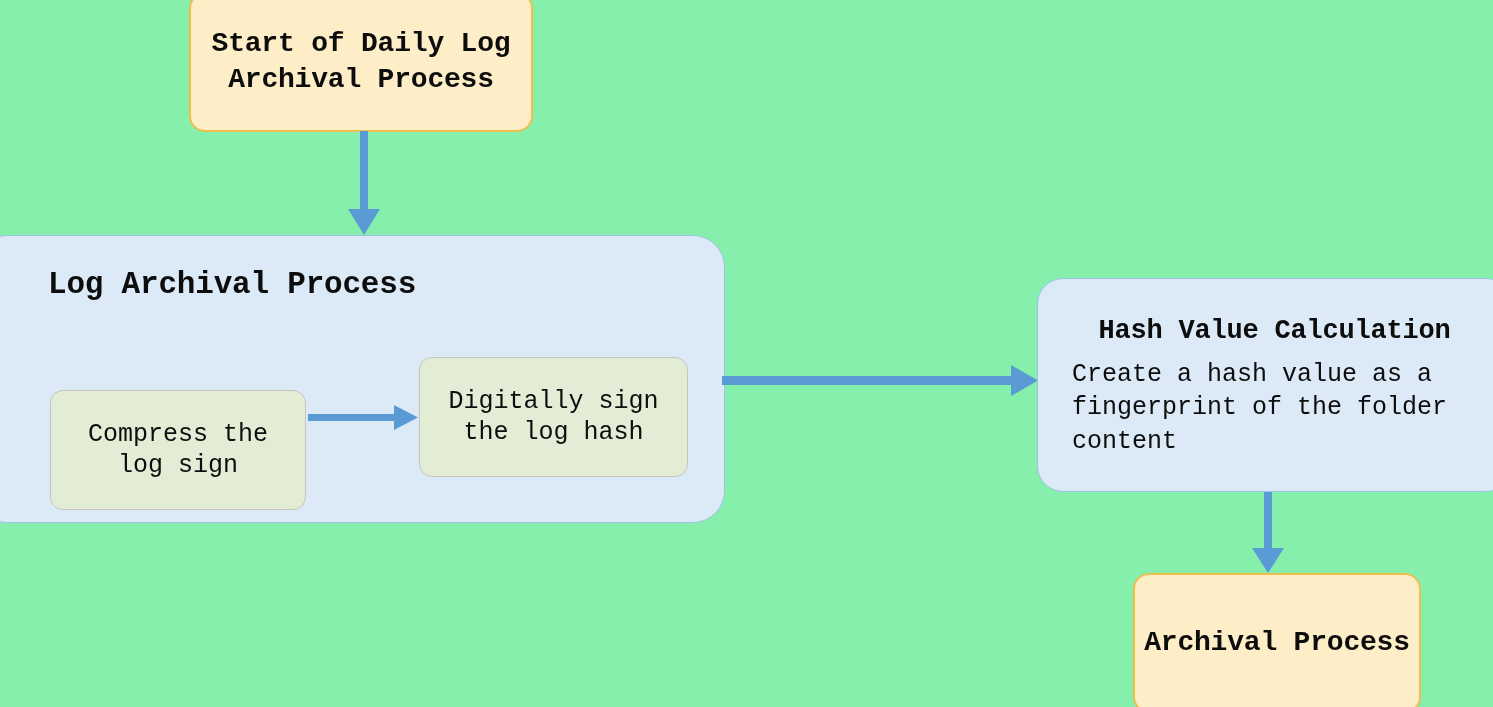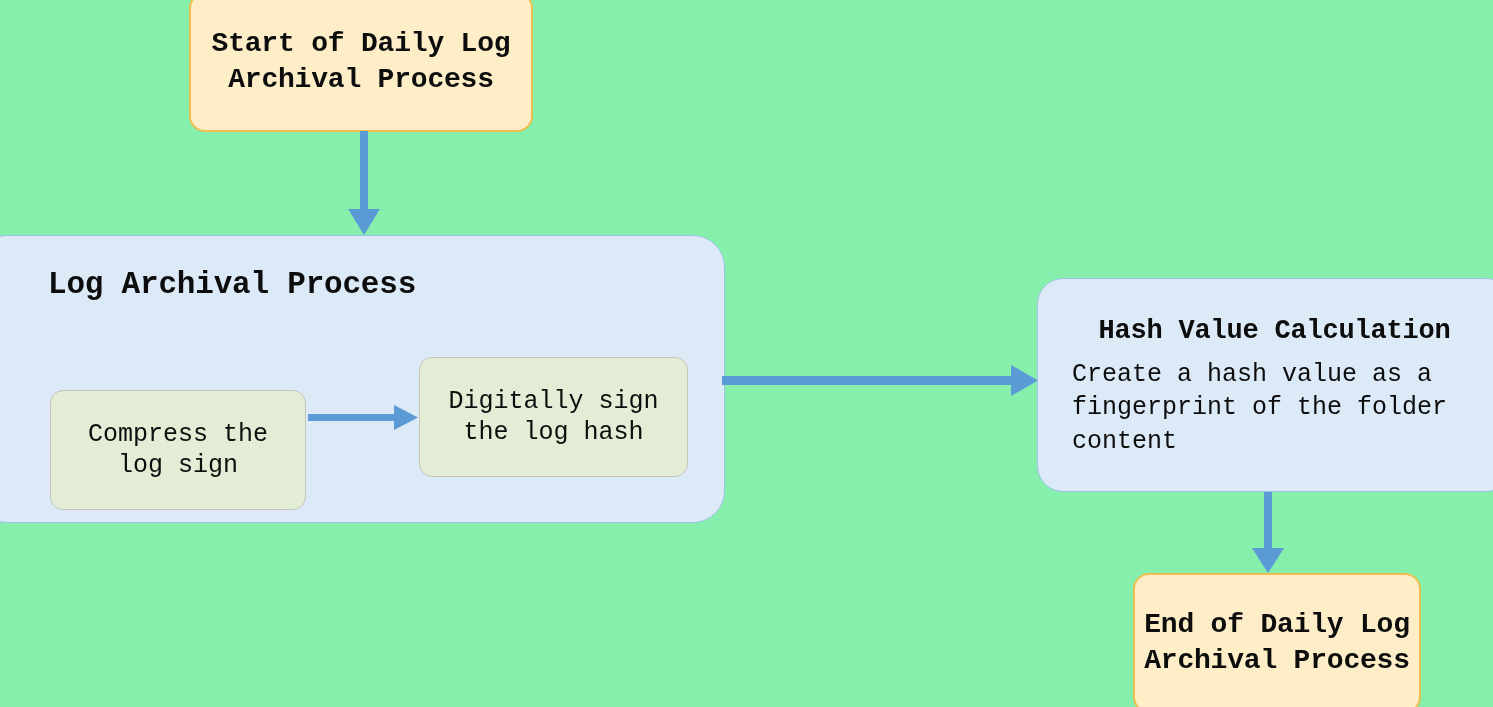--- a/index.html
+++ b/index.html
@@ -145,17 +145,16 @@
   </div>
 
   <div class="connector" style="left:1248px; top:492px; width:40px; height:84px;">
     <svg width="40" height="84" viewBox="0 0 40 84" aria-hidden="true">
       <rect x="16" y="0" width="8" height="58" fill="#5b9bd5"></rect>
       <polygon points="4,56 36,56 20,81" fill="#5b9bd5"></polygon>
     </svg>
   </div>
 
   <div class="node terminator" style="left:1133px; top:573px; width:288px; height:140px;">
-    <div class="node-title">End of Daily Log</div>
     <div class="node-title">Archival Process</div>
   </div>
 
 </div>
 
 </body></html>

